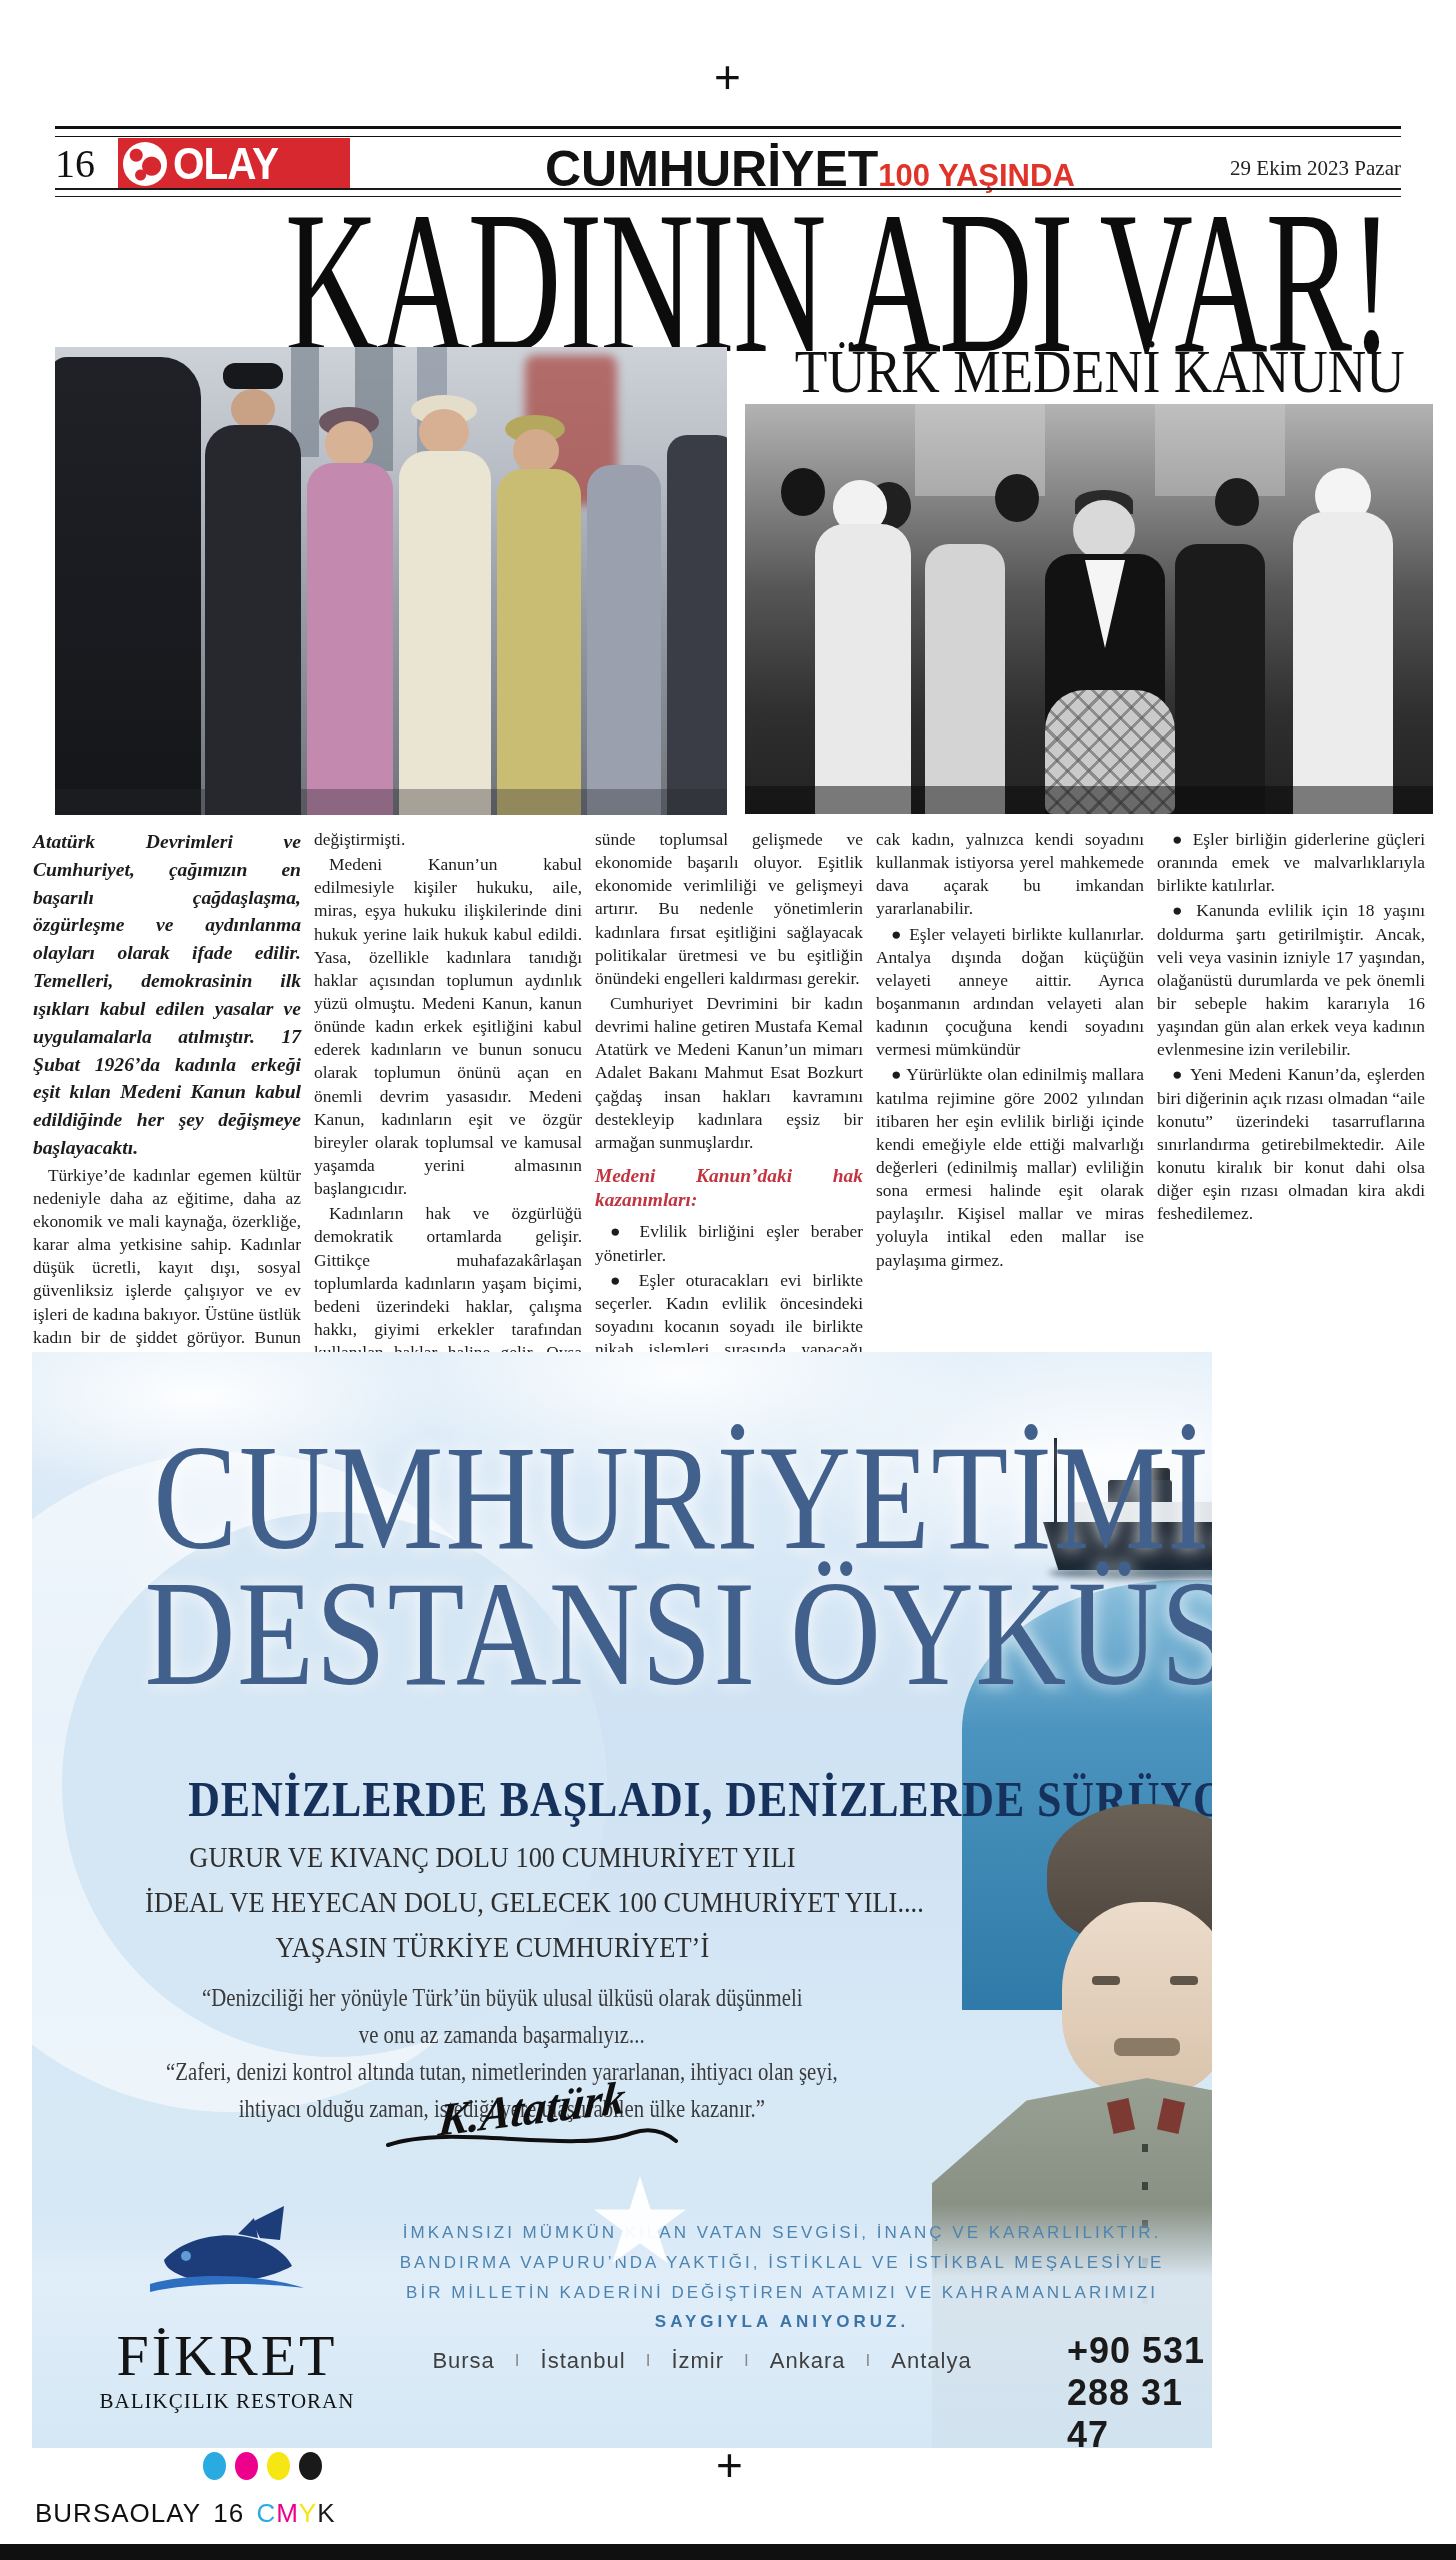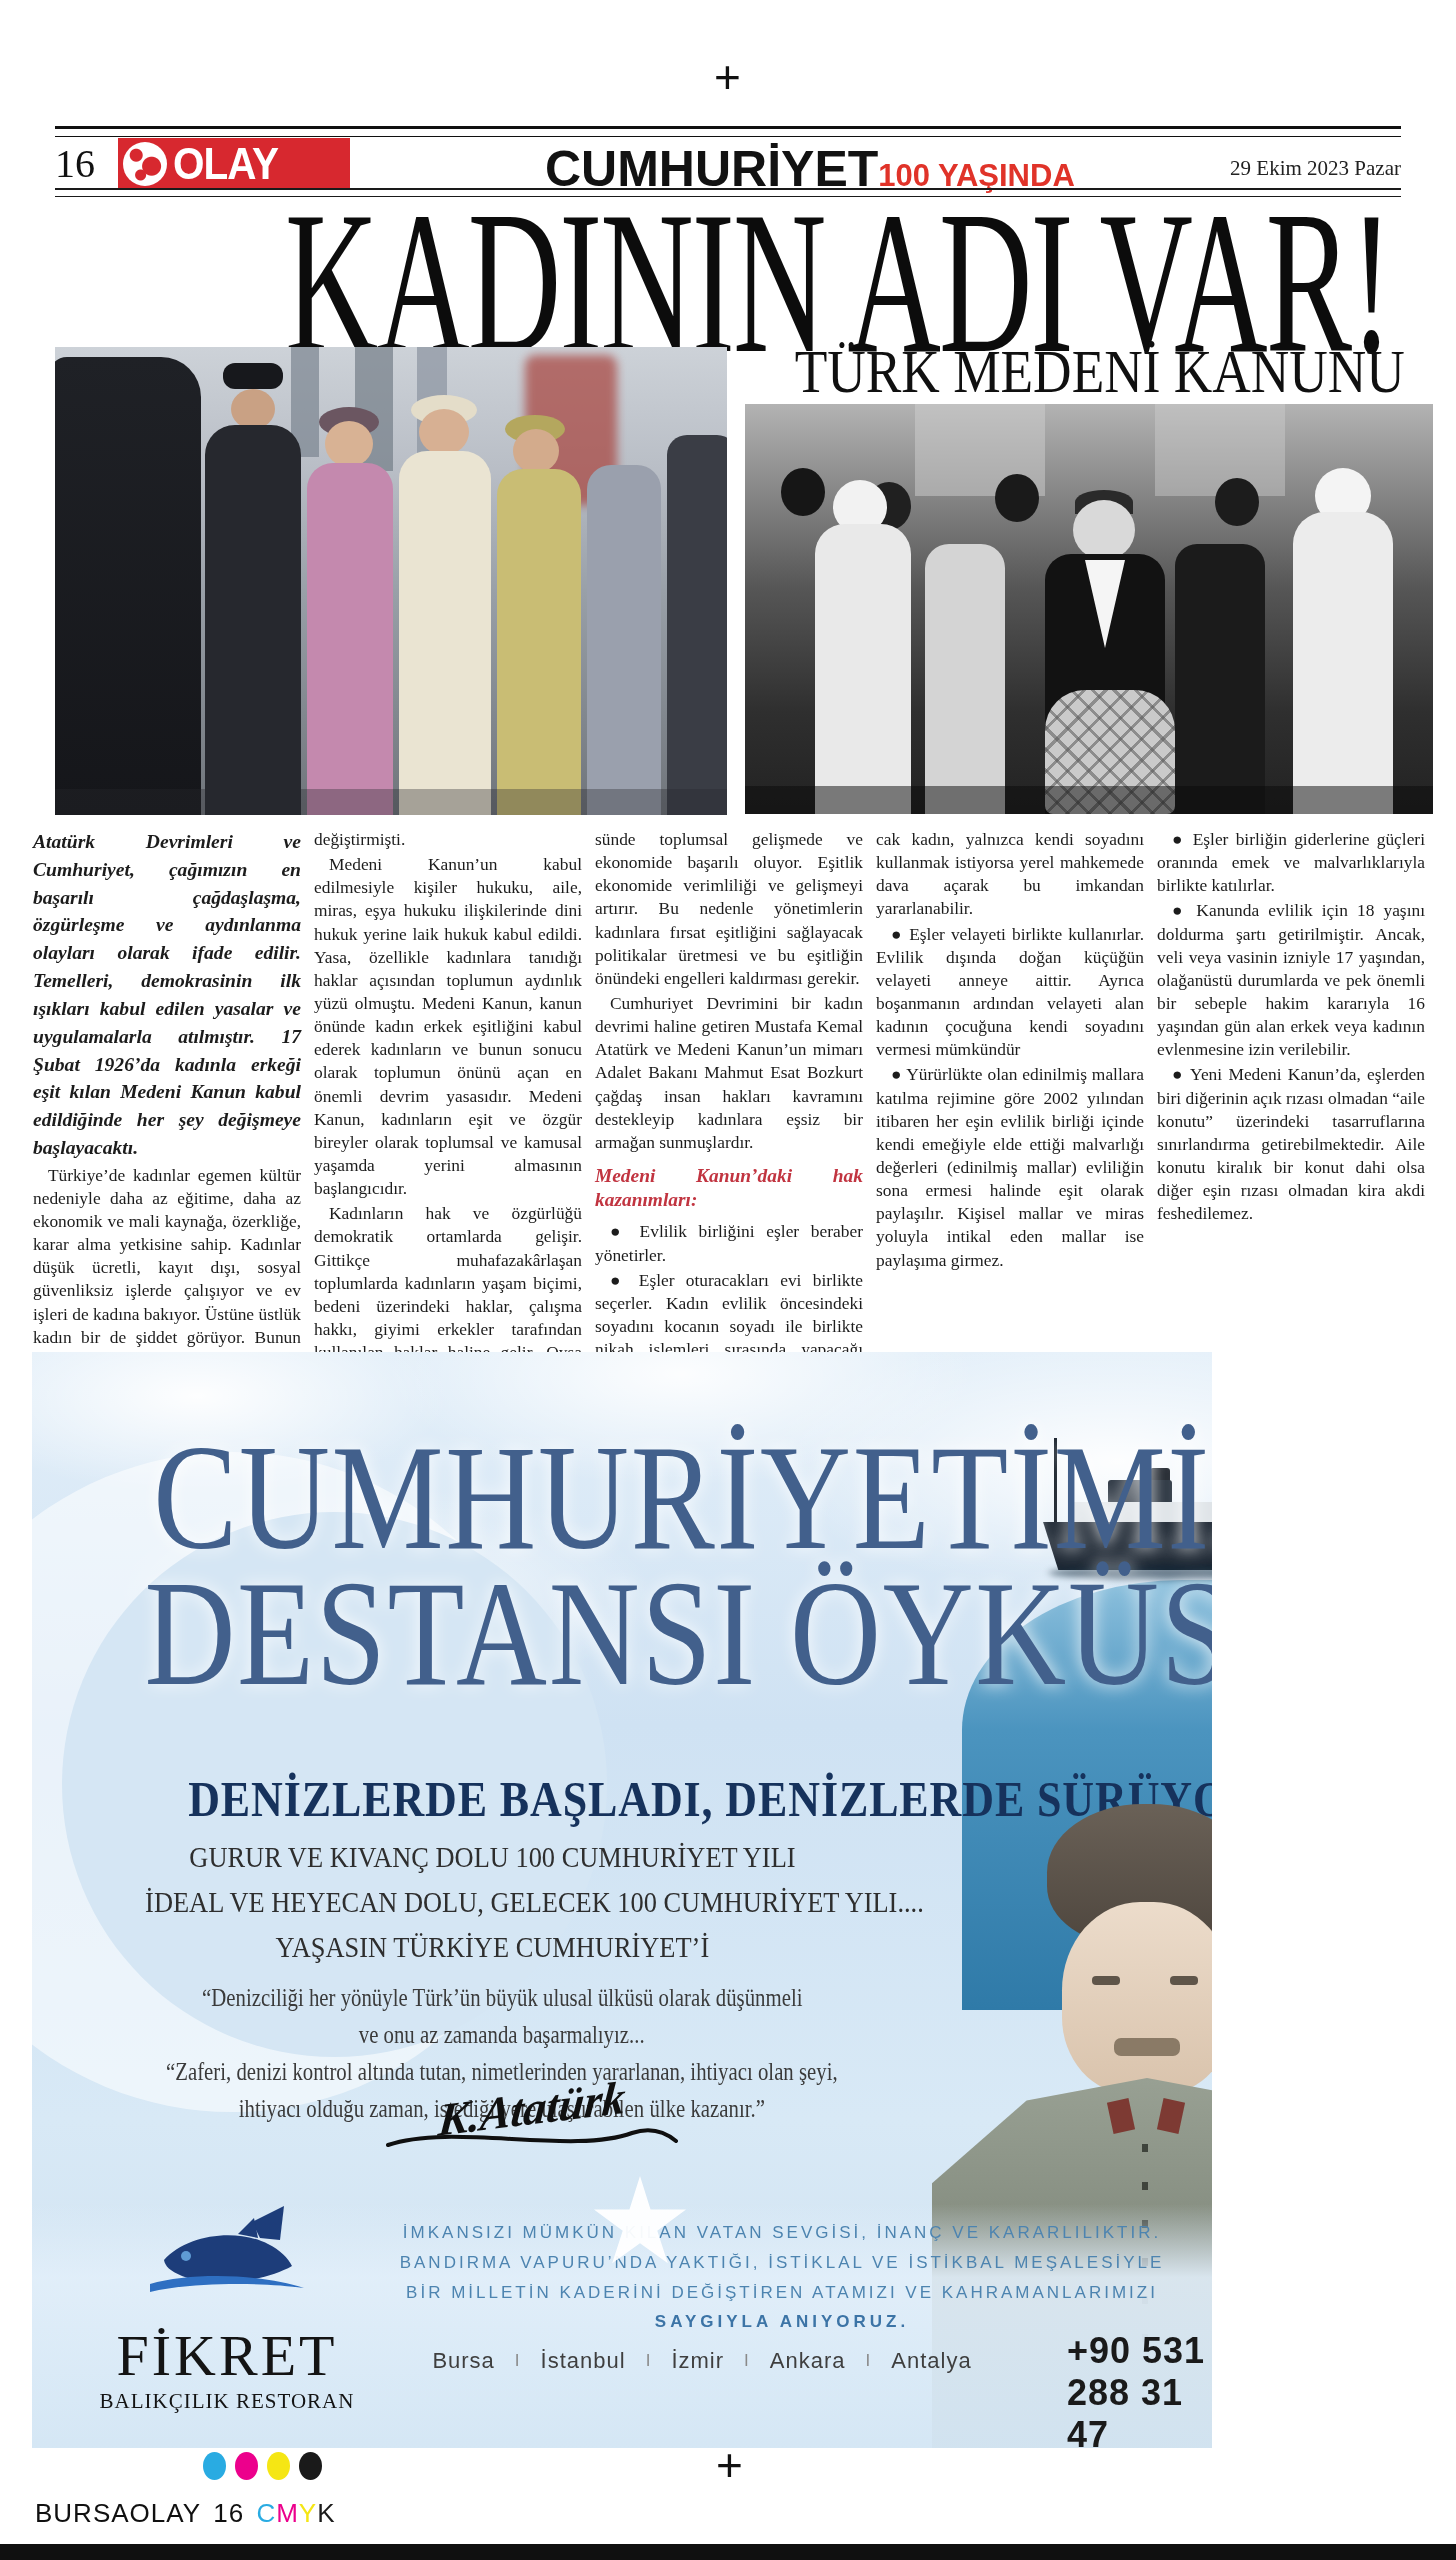--- a/index.html
+++ b/index.html
@@ -191,21 +191,21 @@
     </div>
     <div>
       <p class="noindent">sünde toplumsal gelişmede ve ekonomide başarılı oluyor. Eşitlik ekonomide verimliliği ve gelişmeyi artırır. Bu nedenle yönetimlerin kadınlara fırsat eşitliğini sağlayacak politikalar üretmesi ve bu eşitliğin önündeki engelleri kaldırması gerekir.</p>
       <p>Cumhuriyet Devrimini bir kadın devrimi haline getiren Mustafa Kemal Atatürk ve Medeni Kanun’un mimarı Adalet Bakanı Mahmut Esat Bozkurt çağdaş insan hakları kavramını destekleyip kadınlara eşsiz bir armağan sunmuşlardır.</p>
       <p class="red-subhead">Medeni Kanun’daki hak kazanımları:</p>
       <p>● Evlilik birliğini eşler beraber yönetirler.</p>
       <p>● Eşler oturacakları evi birlikte seçerler. Kadın evlilik öncesindeki soyadını kocanın soyadı ile birlikte nikah işlemleri sırasında yapacağı beyana dayanarak kullanabilir. An-</p>
     </div>
     <div>
       <p class="noindent">cak kadın, yalnızca kendi soyadını kullanmak istiyorsa yerel mahkemede dava açarak bu imkandan yararlanabilir.</p>
-      <p>● Eşler velayeti birlikte kullanırlar. Evlilik dışında doğan küçüğün velayeti anneye aittir. Ayrıca boşanmanın ardından velayeti alan kadının çocuğuna kendi soyadını vermesi mümkündür</p>
+      <p>● Eşler velayeti birlikte kullanırlar. Antalya dışında doğan küçüğün velayeti anneye aittir. Ayrıca boşanmanın ardından velayeti alan kadının çocuğuna kendi soyadını vermesi mümkündür</p>
       <p>● Yürürlükte olan edinilmiş mallara katılma rejimine göre 2002 yılından itibaren her eşin evlilik birliği içinde kendi emeğiyle elde ettiği malvarlığı değerleri (edinilmiş mallar) evliliğin sona ermesi halinde eşit olarak paylaşılır. Kişisel mallar ve miras yoluyla intikal eden mallar ise paylaşıma girmez.</p>
     </div>
     <div>
       <p>● Eşler birliğin giderlerine güçleri oranında emek ve malvarlıklarıyla birlikte katılırlar.</p>
       <p>● Kanunda evlilik için 18 yaşını doldurma şartı getirilmiştir. Ancak, veli veya vasinin izniyle 17 yaşından, olağanüstü durumlarda ve pek önemli bir sebeple hakim kararıyla 16 yaşından gün alan erkek veya kadının evlenmesine izin verilebilir.</p>
       <p>● Yeni Medeni Kanun’da, eşlerden biri diğerinin açık rızası olmadan “aile konutu” üzerindeki tasarruflarına sınırlandırma getirebilmektedir. Aile konutu kiralık bir konut dahi olsa diğer eşin rızası olmadan kira akdi feshedilemez.</p>
     </div>
   </div>
 
   <div class="abs ad">

